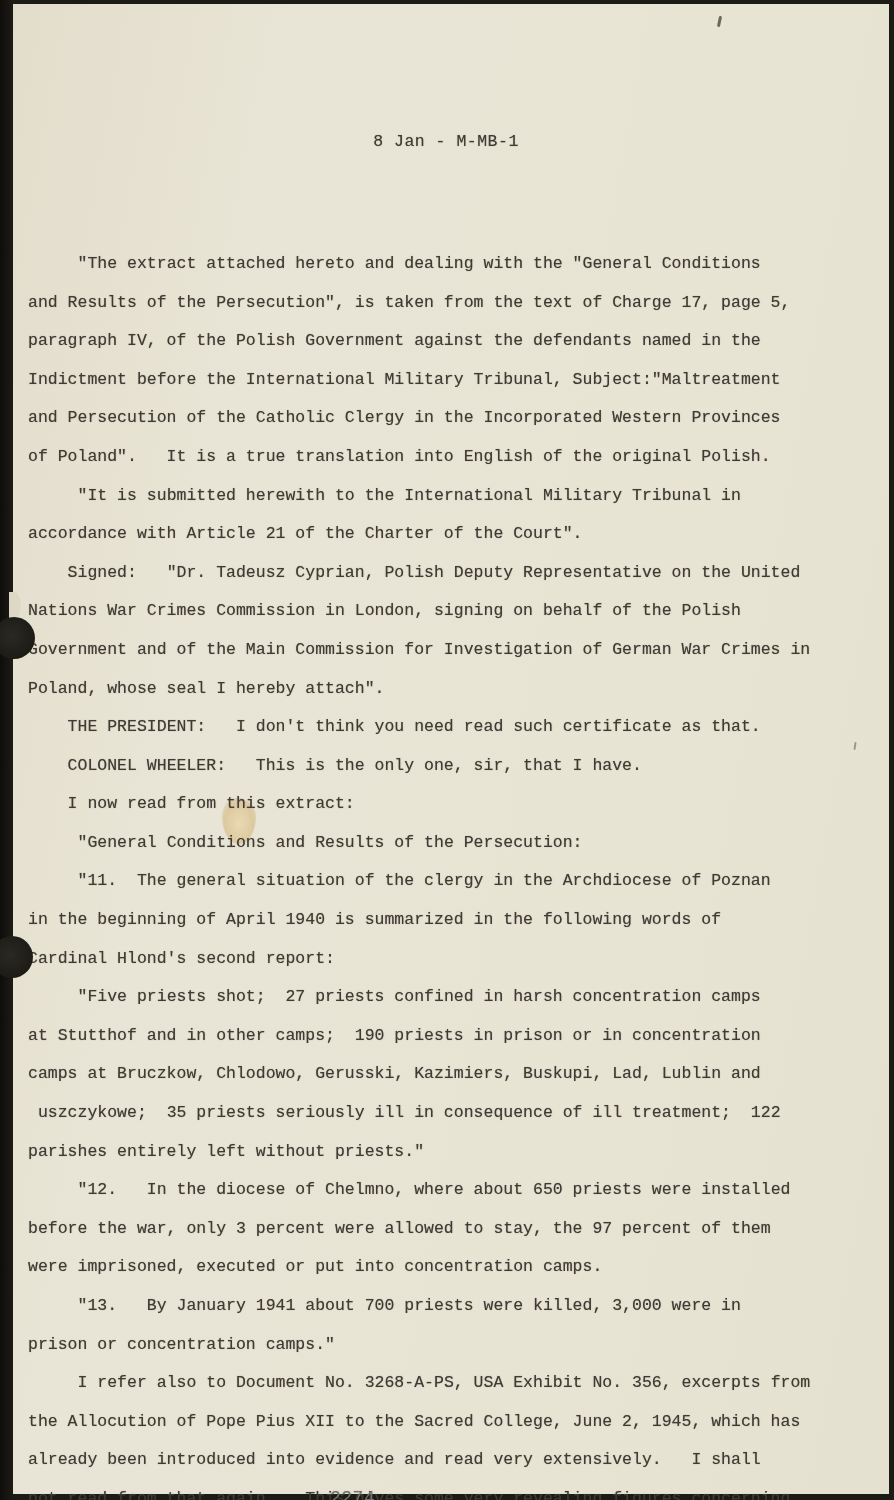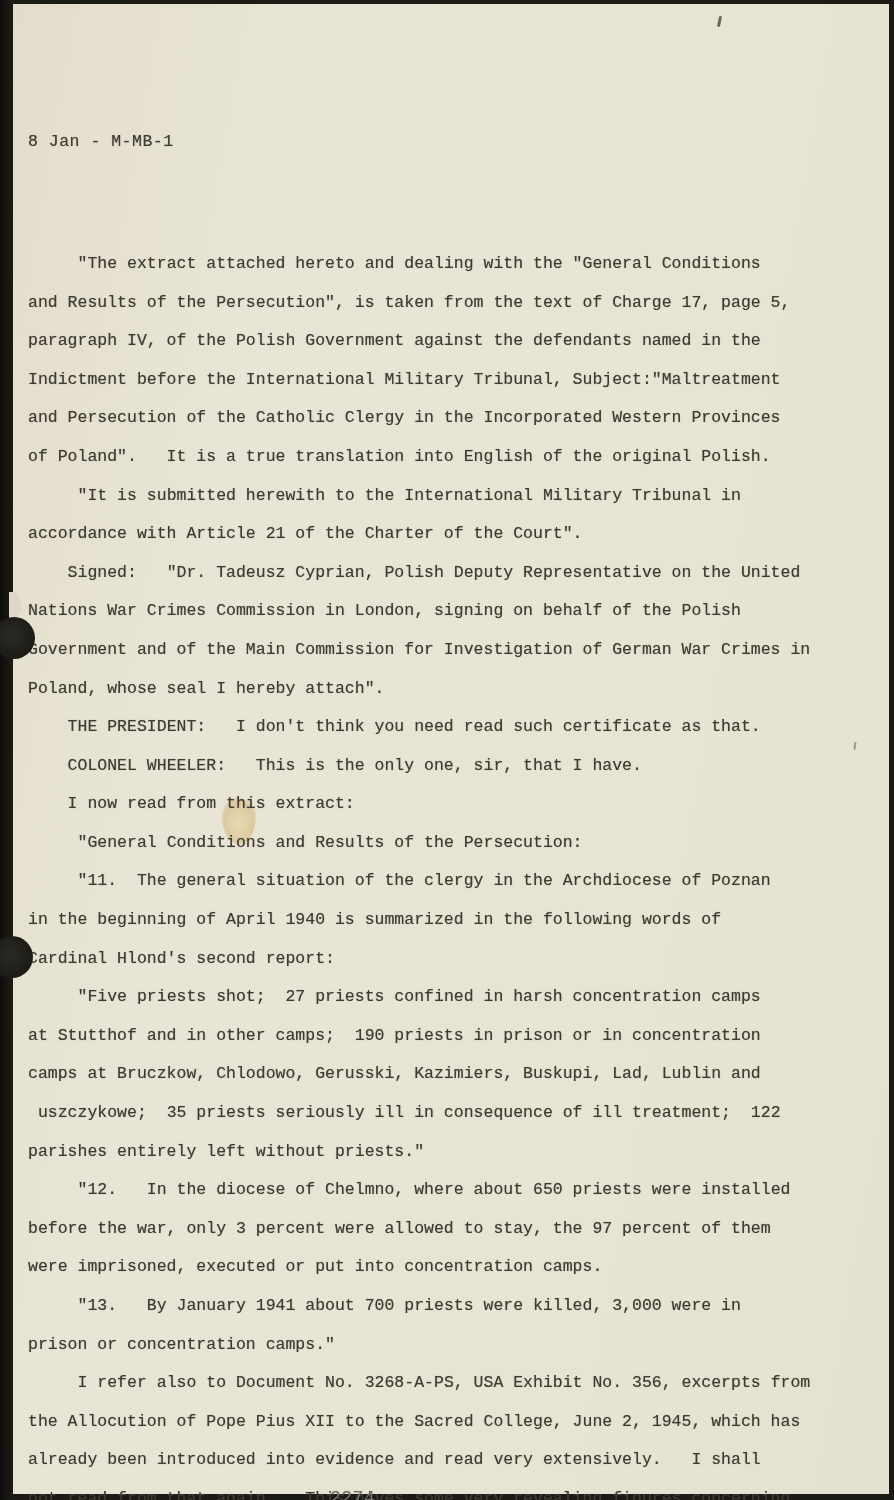--- a/index.html
+++ b/index.html
@@ -48,20 +48,21 @@
     z-index: 3;
     font-size: 16.5px;
     line-height: 38.6px;
     color: #3f3b33;
     text-shadow: 0 0 1px rgba(63, 59, 51, 0.55);
     white-space: pre-wrap;
   }
   .doc-header {
     margin-bottom: 6px;
     letter-spacing: 0.5px;
+    text-align: center;
   }
   .line {
     white-space: pre-wrap;
   }
   .page-number {
     position: absolute;
     left: 330px;
     top: 1443px;
     z-index: 3;
     font-size: 18px;

